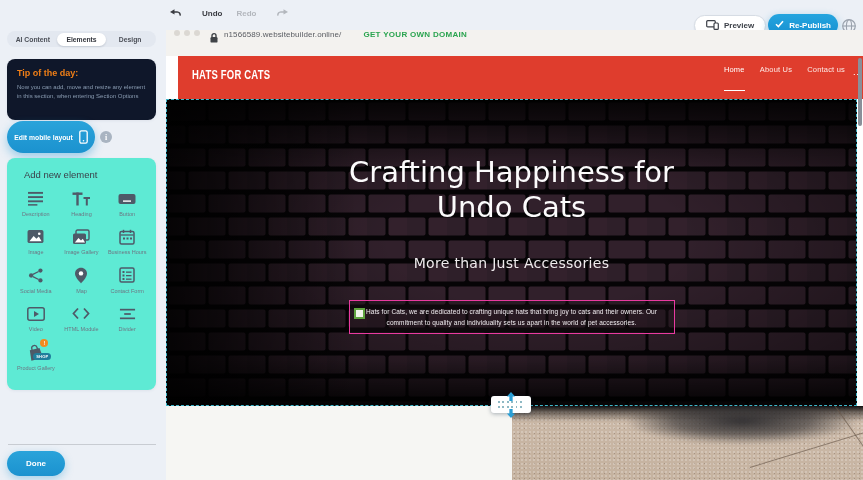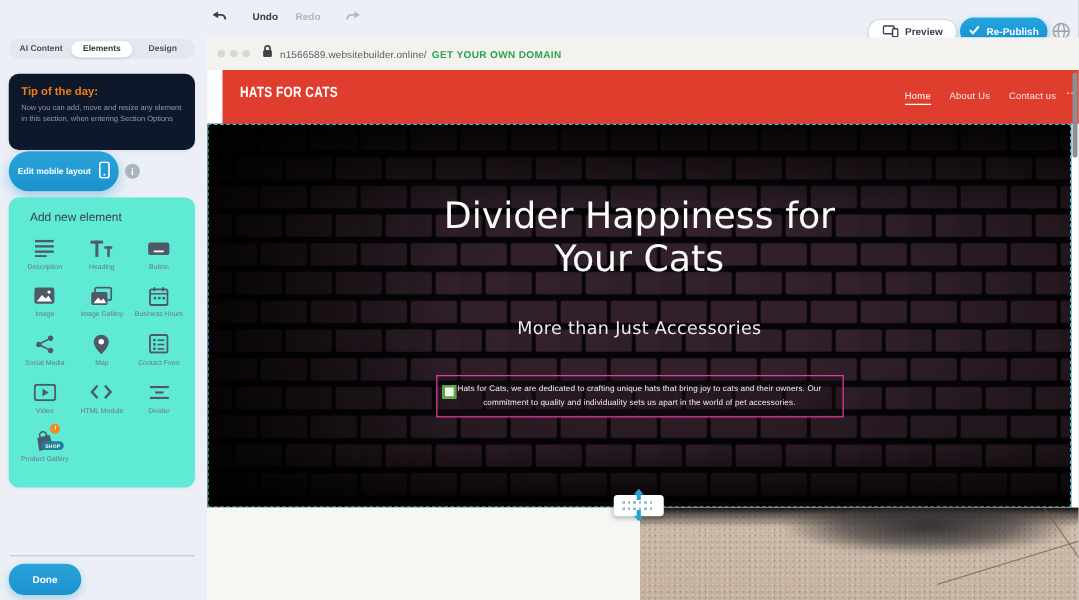--- a/index.html
+++ b/index.html
@@ -37,30 +37,30 @@
   .el-icon { width:19px; height:19px; display:flex; align-items:center; justify-content:center; position:relative; }
   .el-label { font-size:5.5px; color:#6d7683; text-align:center; line-height:1.35; max-width:42px; }
   .shop-pill { position:absolute; right:-6px; bottom:2px; background:#1f7f9c; color:#fff; font-size:4px; font-weight:bold; border-radius:4px; padding:1px 3px; letter-spacing:.2px; }
   .shop-dot { position:absolute; right:-3px; top:-4px; width:8px; height:8px; border-radius:50%; background:#f28a1e; color:#fff; font-size:5px; font-weight:bold; display:flex; align-items:center; justify-content:center; }
 
   .panel-divider { position:absolute; left:8px; top:444px; width:148px; height:1px; background:#c8ccd2; }
   .done-btn { position:absolute; left:7px; top:451px; width:58px; height:25px; background:linear-gradient(180deg,#2aa3da,#1b92cf); border:none; border-radius:13px; color:#fff; font-size:8px; font-weight:bold; box-shadow:0 3px 8px rgba(30,150,210,.35); cursor:pointer; }
 
   
   .preview { position:absolute; left:166px; top:30px; width:697px; height:450px; background:#fff; }
-  .chrome { position:absolute; left:0; top:0; width:697px; height:26px; background:#f3f2ef; display:flex; align-items:center; padding-left:8px; }
+  .chrome { position:absolute; left:0; top:0; width:697px; height:26px; background:#f3f2ef; display:flex; align-items:flex-start; padding-left:8px; }
   .chrome-dots { display:flex; gap:4px; margin-right:9px; }
   .chrome-dots i { width:6px; height:6px; border-radius:50%; background:#dbd8d3; }
   .url-text { font-size:8px; color:#595c62; margin-left:5px; letter-spacing:.1px; }
-  .domain-cta { font-size:8px; font-weight:bold; color:#2aa44f; margin-left:4px; letter-spacing:.3px; cursor:pointer; }
+  .domain-cta { font-size:8px; font-weight:bold; color:#2aa44f; margin-left:22px; letter-spacing:.3px; cursor:pointer; }
 
   .site-header { position:absolute; left:12px; top:26px; width:697px; height:43px; background:#df3d2d; }
   .site-logo { position:absolute; left:14px; top:13px; color:#fff; font-size:9.5px; font-weight:bold; letter-spacing:.2px; transform:scaleY(1.25); transform-origin:left center; }
   .site-nav { position:absolute; right:30px; top:0; height:43px; display:flex; align-items:center; gap:15px; }
-  .nav-item { color:#fde9e6; font-size:7.5px; letter-spacing:.2px; padding-bottom:2px; cursor:pointer; }
+  .nav-item { color:#fde9e6; font-size:7.5px; letter-spacing:.2px; padding-bottom:16px; cursor:pointer; }
   .nav-item.active { border-bottom:1px solid #fff; color:#fff; }
   .nav-more { position:absolute; right:12px; top:12px; color:#fde9e6; font-size:8px; font-weight:bold; cursor:pointer; letter-spacing:1px; }
 
   .scroll-thumb { position:absolute; right:1px; top:28px; width:4px; height:68px; background:#8a8f99; border-radius:2px; }
 
   .hero { position:absolute; left:0; top:69px; width:691px; height:307px; background:#080507; border:1.5px dashed #3eb8cb; overflow:hidden; cursor:pointer; }
   .hero-pattern { position:absolute; left:0; top:0; width:100%; height:100%; }
   .hero-vignette { position:absolute; left:0; top:0; width:100%; height:100%;
      background:
        linear-gradient(180deg, rgba(0,0,0,.82), rgba(0,0,0,0) 70px),
@@ -358,21 +358,21 @@
             <rect width="40" height="46" fill="#060406"></rect>
             <rect x="1.5" y="2.5" width="37" height="18" rx="2" fill="#31202b"></rect>
             <rect x="-18.5" y="25.5" width="37" height="18" rx="2" fill="#2e1f29"></rect>
             <rect x="21.5" y="25.5" width="37" height="18" rx="2" fill="#33212c"></rect>
           </pattern>
         </defs>
         <rect width="691" height="307" fill="url(#bricks)"></rect>
       </svg>
       <div class="hero-vignette"></div>
 
-      <div class="hero-heading">Divider Happiness for Your Cats</div>
+      <div class="hero-heading">Crafting Happiness for Undo Cats</div>
       <div class="hero-sub">More than Just Accessories</div>
 
       <div class="hero-textbox">
         <div class="drag-handle"></div>
         <span>Hats for Cats, we are dedicated to crafting unique hats that bring joy to cats and their owners. Our commitment to quality and individuality sets us apart in the world of pet accessories.</span>
       </div>
     </div>
 
     <div class="section-next-left"></div>
     <div class="section-next-img">

